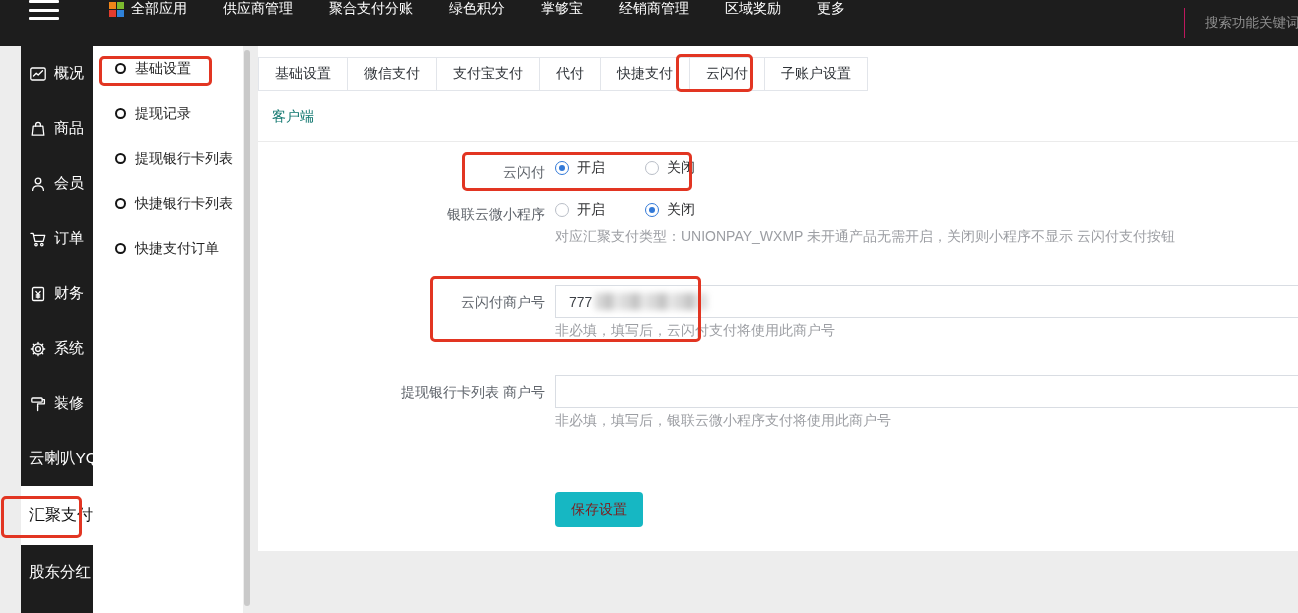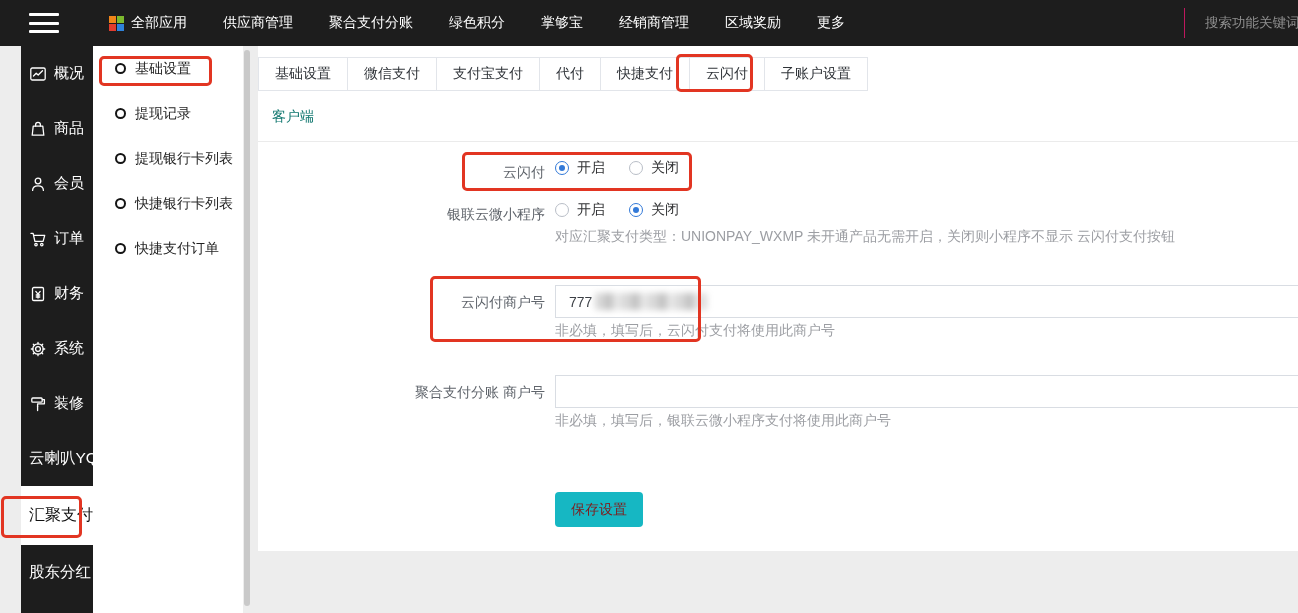--- a/index.html
+++ b/index.html
@@ -2,21 +2,21 @@
 <html><head>
 <meta charset="utf-8">
 <style>
   * { margin:0; padding:0; box-sizing:border-box; }
   html,body { width:1298px; height:613px; overflow:hidden; background:#ededed;
     font-family:"Liberation Sans","DejaVu Sans",sans-serif; }
   #app { position:relative; width:1298px; height:613px; overflow:hidden; background:#ededed; }
 
   
   .topbar { position:absolute; left:0; top:0; width:1298px; height:46px; background:#1d1d1d;
-    display:flex; align-items:center; color:#fff; }
+    display:flex; align-items:flex-start; color:#fff; }
   .burger { width:30px; height:20px; margin-left:29px; display:flex; flex-direction:column;
     justify-content:space-between; cursor:pointer; }
   .burger i { display:block; height:3px; background:#fff; border-radius:1px; }
   .topnav { display:flex; align-items:center; margin-left:50px; gap:36px; }
   .nav-item { font-size:14px; color:#fff; white-space:nowrap; display:flex; align-items:center; gap:7px; cursor:pointer; }
   .gridicon { display:grid; grid-template-columns:7px 7px; grid-template-rows:7px 7px; gap:1px; }
   .gridicon i { display:block; }
   .gridicon i:nth-child(1){ background:#f08519; }
   .gridicon i:nth-child(2){ background:#7cb92e; }
   .gridicon i:nth-child(3){ background:#e23c2d; }
@@ -50,21 +50,21 @@
     border-top:1px solid #e2e5ea; border-bottom:1px solid #e2e5ea; }
   .tab { padding:0 16px; display:flex; align-items:center; font-size:14px; color:#2f3338;
     border-right:1px solid #e2e5ea; cursor:pointer; background:#fff; white-space:nowrap; }
   .tab:first-child { border-left:1px solid #e2e5ea; }
 
   .section-head { position:absolute; left:0; top:45px; width:1040px; height:51px;
     border-bottom:1px solid #ebebeb; font-size:14px; color:#0f766e; padding:17px 0 0 14px; }
 
   .form-label { position:absolute; left:0; width:287px; text-align:right; font-size:14px;
     color:#5f646b; line-height:20px; white-space:nowrap; }
-  .controls { position:absolute; left:297px; display:flex; align-items:center; gap:24px; }
+  .controls { position:absolute; left:297px; display:flex; align-items:center; gap:40px; }
   .radio { display:flex; align-items:center; gap:8px; font-size:14px; color:#303133; cursor:pointer; }
   .rb { width:14px; height:14px; border:1px solid #b9bec7; border-radius:50%; background:#fff;
     display:flex; align-items:center; justify-content:center; }
   .rb.checked { border-color:#3279d8; }
   .rb.checked::after { content:''; width:6px; height:6px; border-radius:50%; background:#3279d8; }
   .help { position:absolute; left:297px; font-size:14px; color:#9c9ea3; white-space:nowrap; }
 
   .tinput { position:absolute; left:297px; width:755px; height:33px; border:1px solid #d9dde3;
     background:#fff; display:flex; align-items:center; padding-left:13px; font-size:14px; color:#3b3f45; }
   .blur-mask { margin-left:3px; width:112px; height:17px; border-radius:2px;
@@ -276,21 +276,21 @@
     </div>
     <div class="help" style="top:182px">对应汇聚支付类型：UNIONPAY_WXMP 未开通产品无需开启，关闭则小程序不显示 云闪付支付按钮</div>
 
     <div class="form-label" style="top:246px">云闪付商户号</div>
     <div class="tinput" style="top:239px">
       <span>777</span>
       <span class="blur-mask"></span>
     </div>
     <div class="help" style="top:276px">非必填，填写后，云闪付支付将使用此商户号</div>
 
-    <div class="form-label" style="top:336px">聚合支付分账 商户号</div>
+    <div class="form-label" style="top:336px">提现银行卡列表 商户号</div>
     <div class="tinput" style="top:329px"></div>
     <div class="help" style="top:366px">非必填，填写后，银联云微小程序支付将使用此商户号</div>
 
     <button class="save-btn">保存设置</button>
   </div>
 
   <div class="anno" style="left:99px;  top:56px;  width:113px; height:30px"></div>
   <div class="anno" style="left:1px;   top:496px; width:81px;  height:42px"></div>
   <div class="anno" style="left:676px; top:54px;  width:77px;  height:38px"></div>
   <div class="anno" style="left:462px; top:152px; width:230px; height:39px"></div>

